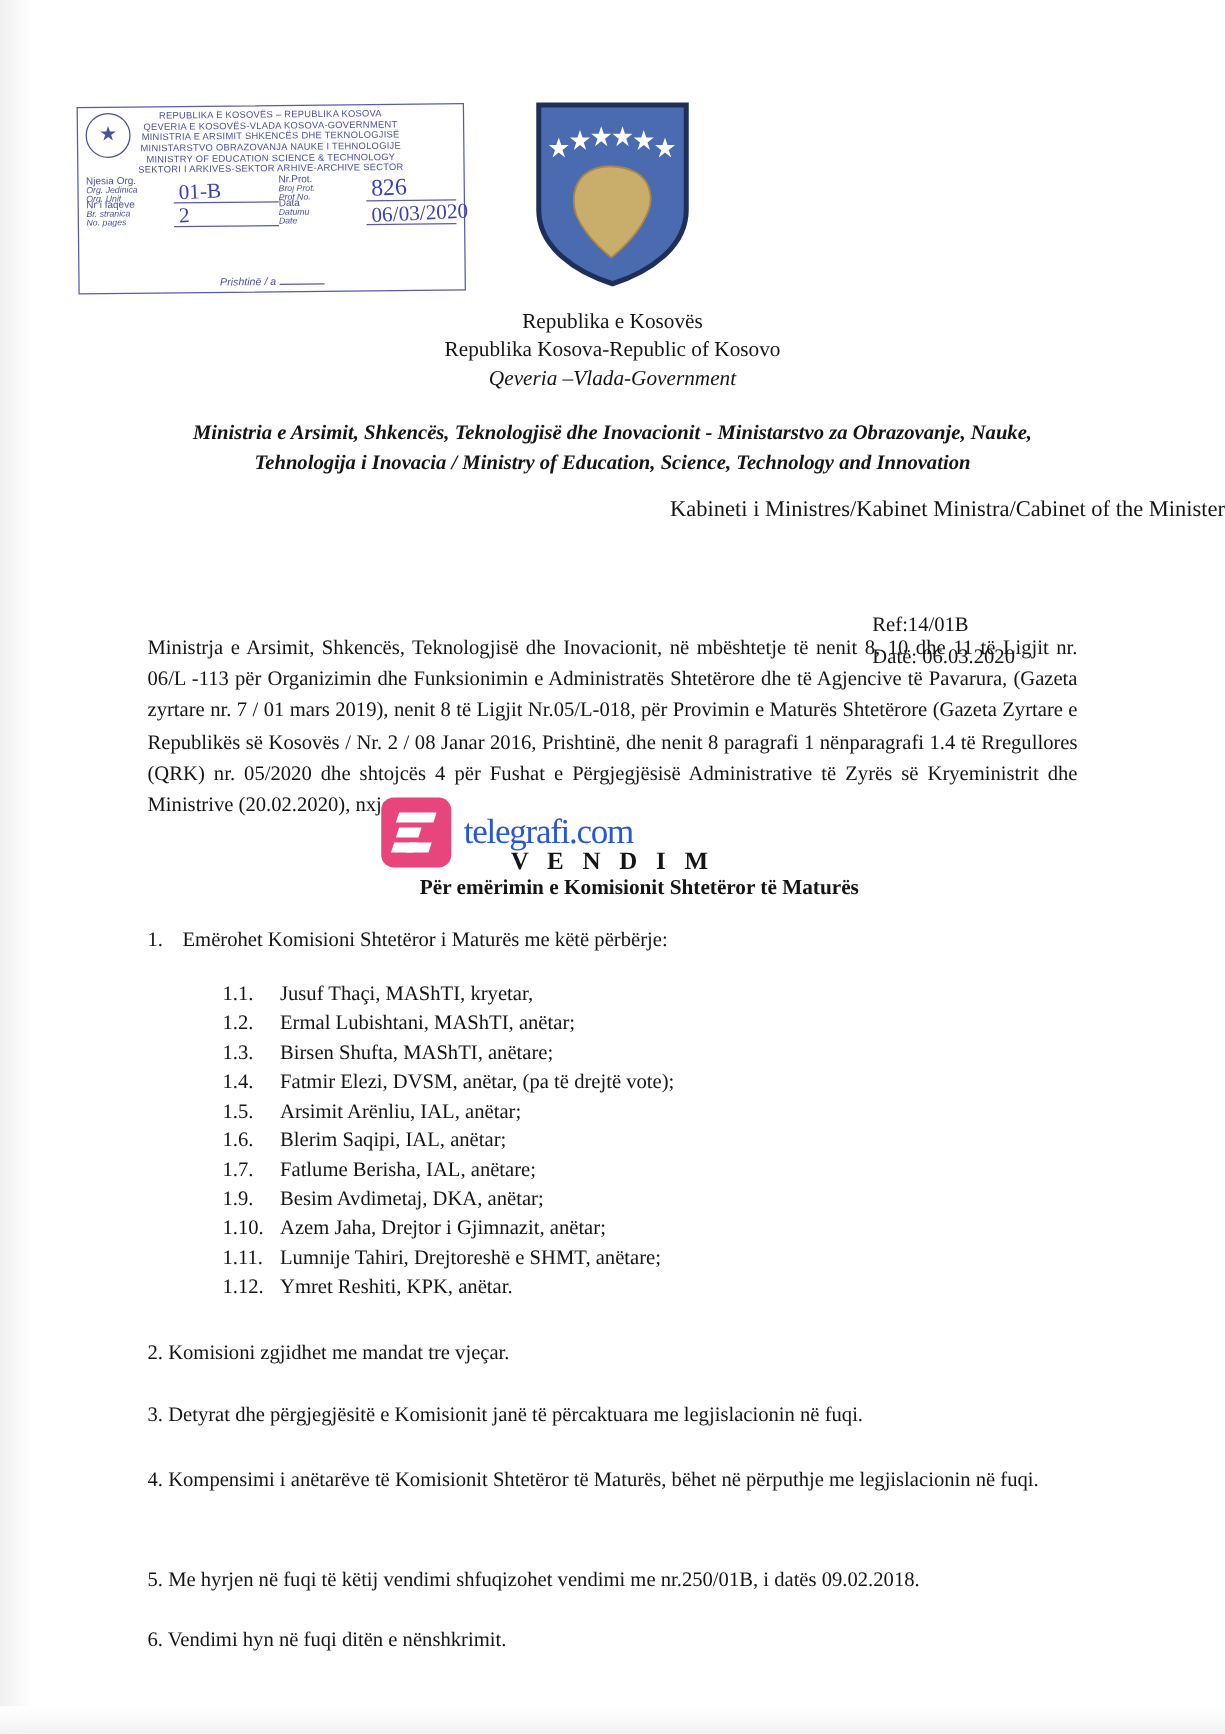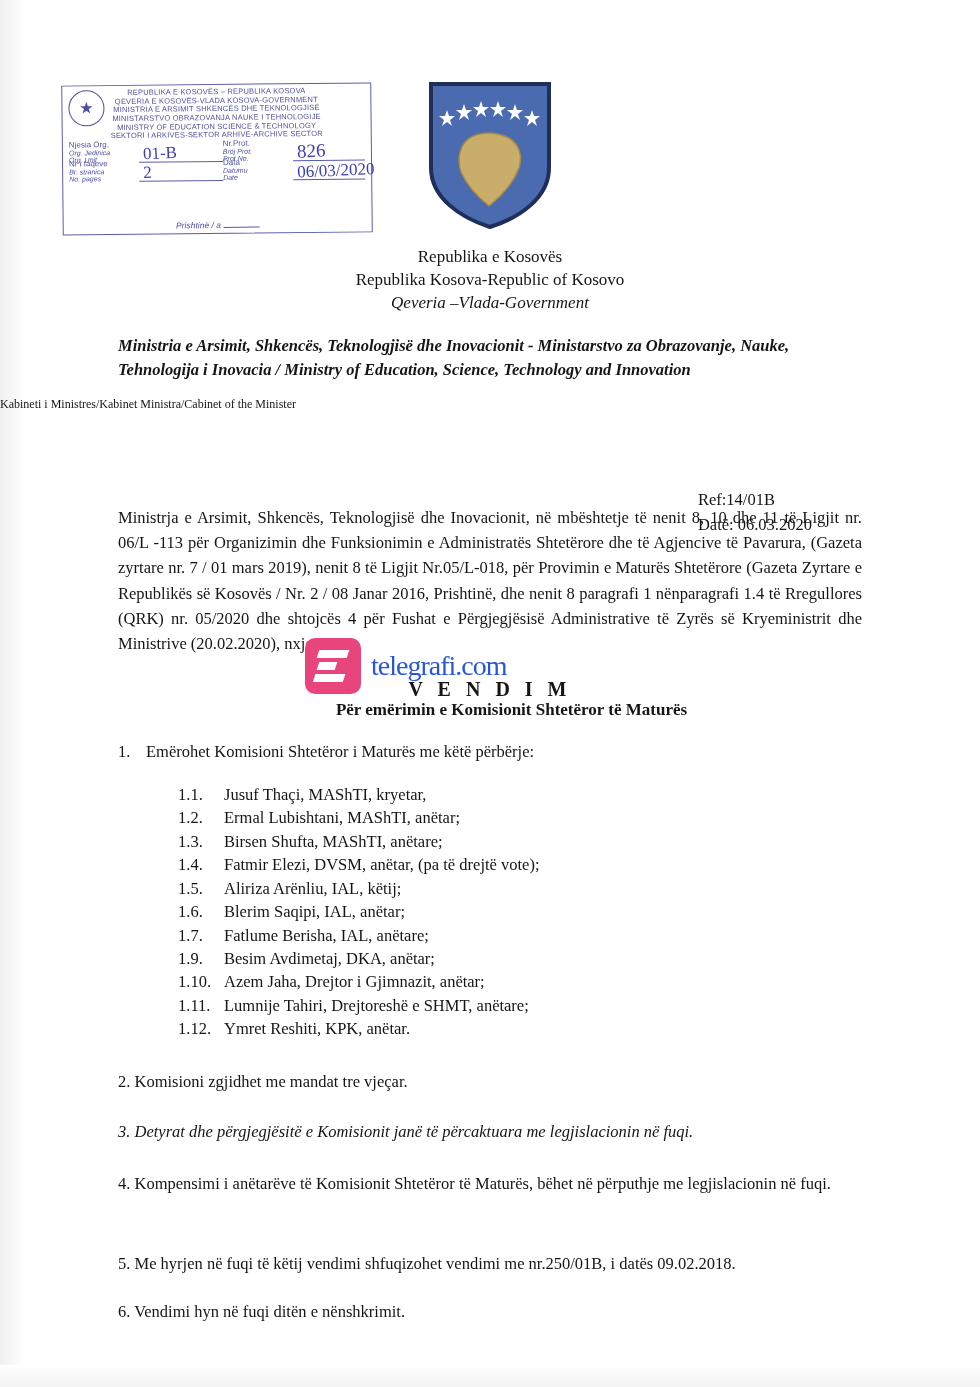--- a/index.html
+++ b/index.html
@@ -125,32 +125,33 @@
   }
   .header .l1 { }
   .header .l2 { }
   .header .l3 { font-style: italic; }
 
   .ministry {
     position: absolute;
     left: 118px;
     right: 118px;
     top: 334px;
+    text-align: center;
     font-style: italic;
     font-weight: bold;
     font-size: 16.5px;
     line-height: 1.45;
   }
 
   .cabinet {
     position: absolute;
     left: 0; right: 0;
     top: 397px;
-    text-align: left;
-    font-size: 12px;
+    text-align: right;
+    font-size: 18px;
   }
 
   .refblock {
     position: absolute;
     right: 168px;
     top: 455px;
     text-align: left;
     font-size: 16.5px;
     line-height: 1.5;
     margin-top: 33px;
@@ -207,21 +208,21 @@
 
   .para {
     position: absolute;
     left: 118px;
     right: 118px;
     font-size: 16.5px;
     line-height: 1.5;
     text-align: justify;
   }
   .p2 { top: 1070px; }
-  .p3 { top: 1120px; font-style: italic; }
+  .p3 { top: 1120px; }
   .p4 { top: 1172px; }
   .p5 { top: 1252px; }
   .p6 { top: 1300px; }
 
   
   .watermark {
     position: absolute;
     left: 305px;
     top: 638px;
     width: 380px;
@@ -399,21 +400,21 @@
   <div class="row">
     <span class="mn">1.3.</span>
     <span>Birsen Shufta, MAShTI, anëtare;</span>
   </div>
   <div class="row">
     <span class="mn">1.4.</span>
     <span>Fatmir Elezi, DVSM, anëtar, (pa të drejtë vote);</span>
   </div>
   <div class="row">
     <span class="mn">1.5.</span>
-    <span>Aliriza Arënliu, IAL, këtij;</span>
+    <span>Arsimit Arënliu, IAL, anëtar;</span>
   </div>
   <div class="row">
     <span class="mn">1.6.</span>
     <span>Blerim Saqipi, IAL, anëtar;</span>
   </div>
   <div class="row">
     <span class="mn">1.7.</span>
     <span>Fatlume Berisha, IAL, anëtare;</span>
   </div>
   <div class="row">

